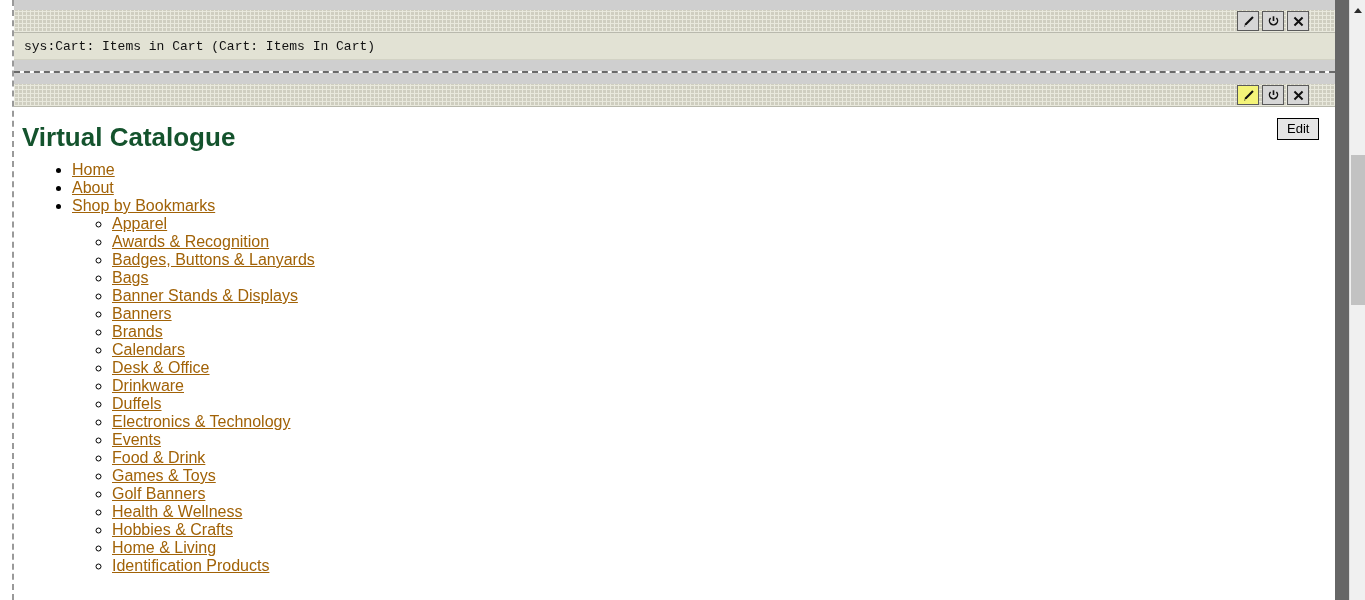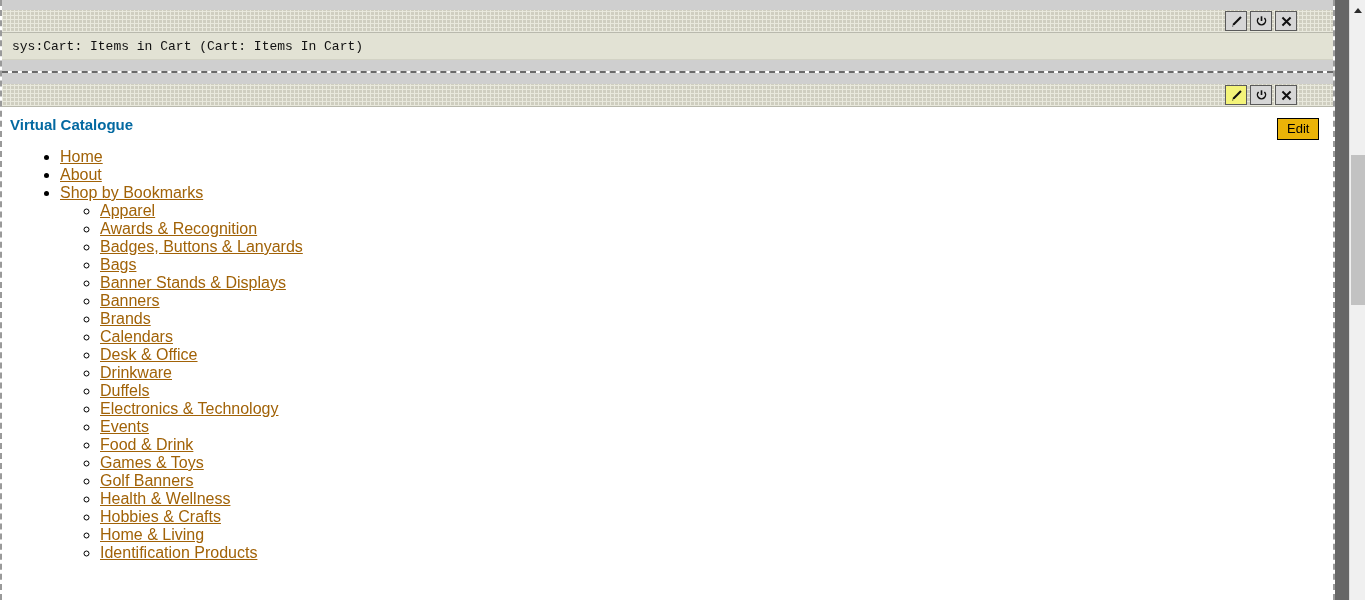--- a/index.html
+++ b/index.html
@@ -71,21 +71,21 @@
     left: 0;
     width: 1335px;
     height: 600px;
     background: #ffffff;
     overflow: hidden;
   }
 
   
   #outer-dashed {
     position: absolute;
-    left: 0;
+    left: 12px;
     top: 0;
     width: 1335px;
     height: 600px;
     border-left: 2px dashed #9a9a9a;
     border-right: 2px dashed #9a9a9a;
     box-sizing: border-box;
     background: #ffffff;
   }
 
   
@@ -156,42 +156,42 @@
     letter-spacing: 0px;
     border-bottom: 1px solid #d2d2c4;
     box-sizing: border-box;
   }
 
   
   #edit-tooltip {
     position: absolute;
     left: 1277px;
     top: 118px;
-    background: #eab308;
+    background: #e5e5e5;
     border: 1px solid #000000;
     padding: 2px 9px 3px 9px;
     font-family: "Liberation Sans", sans-serif;
     font-size: 13px;
     color: #000000;
     line-height: 15px;
     z-index: 50;
     white-space: nowrap;
   }
 
   
   #content {
     background: #ffffff;
     padding: 0 0 0 0;
   }
   #page-title {
     font-family: "Liberation Sans", sans-serif;
-    font-size: 15px;
+    font-size: 26px;
     font-weight: bold;
-    color: #0369a1;
-    margin: 4px 0 10px 8px;
+    color: #14532d;
+    margin: 17px 0 10px 8px;
     line-height: 27px;
   }
   ul.nav-list {
     list-style-type: disc;
     margin: 0;
     padding-left: 58px;
     font-size: 16px;
   }
   ul.nav-list > li {
     line-height: 18px;

